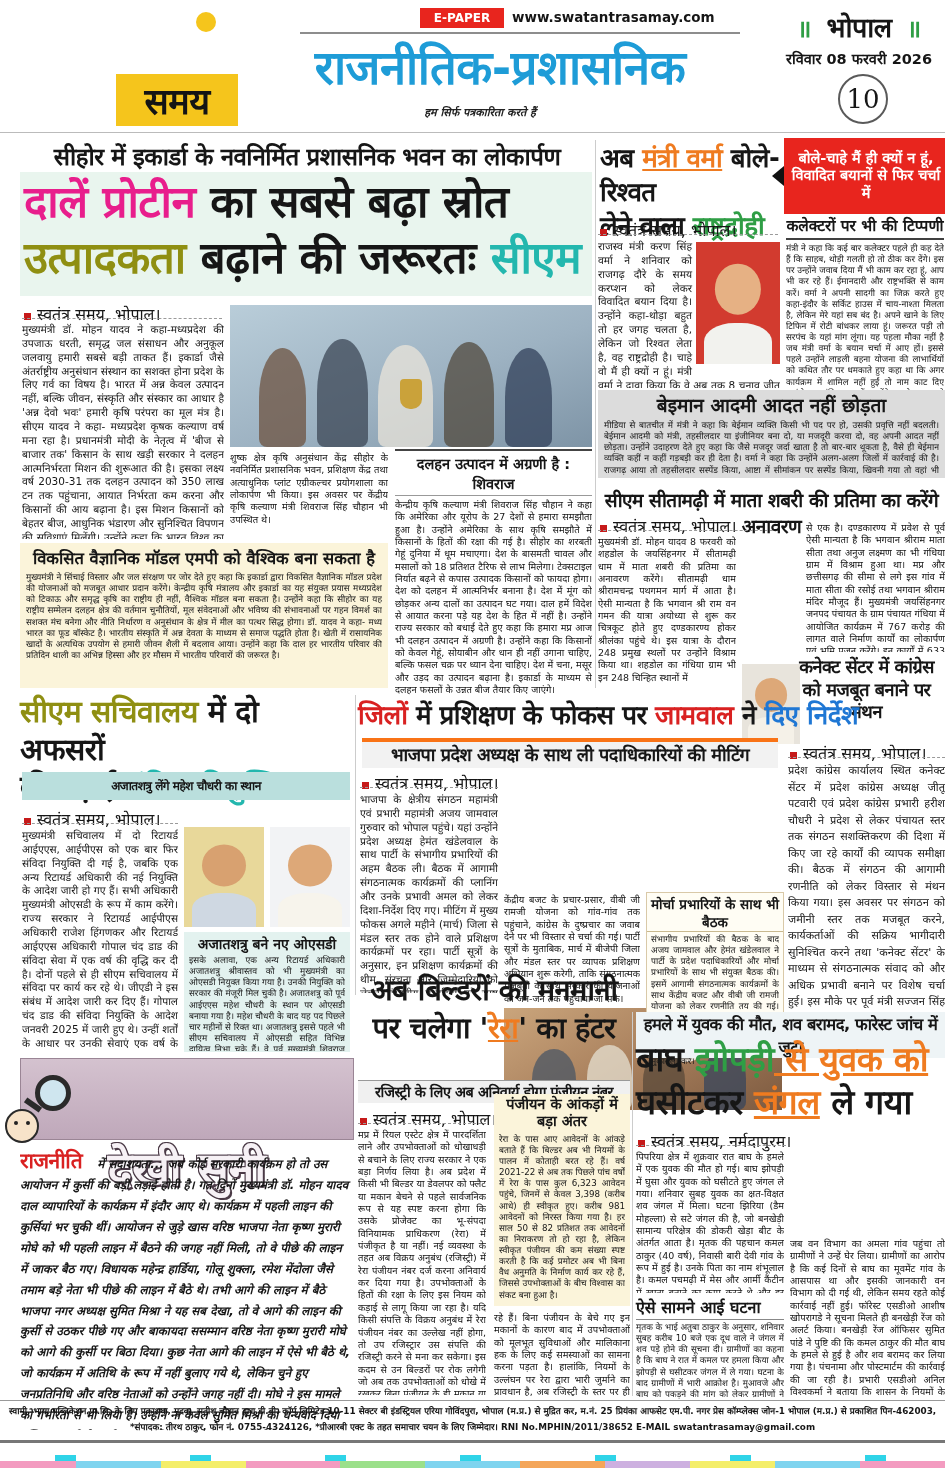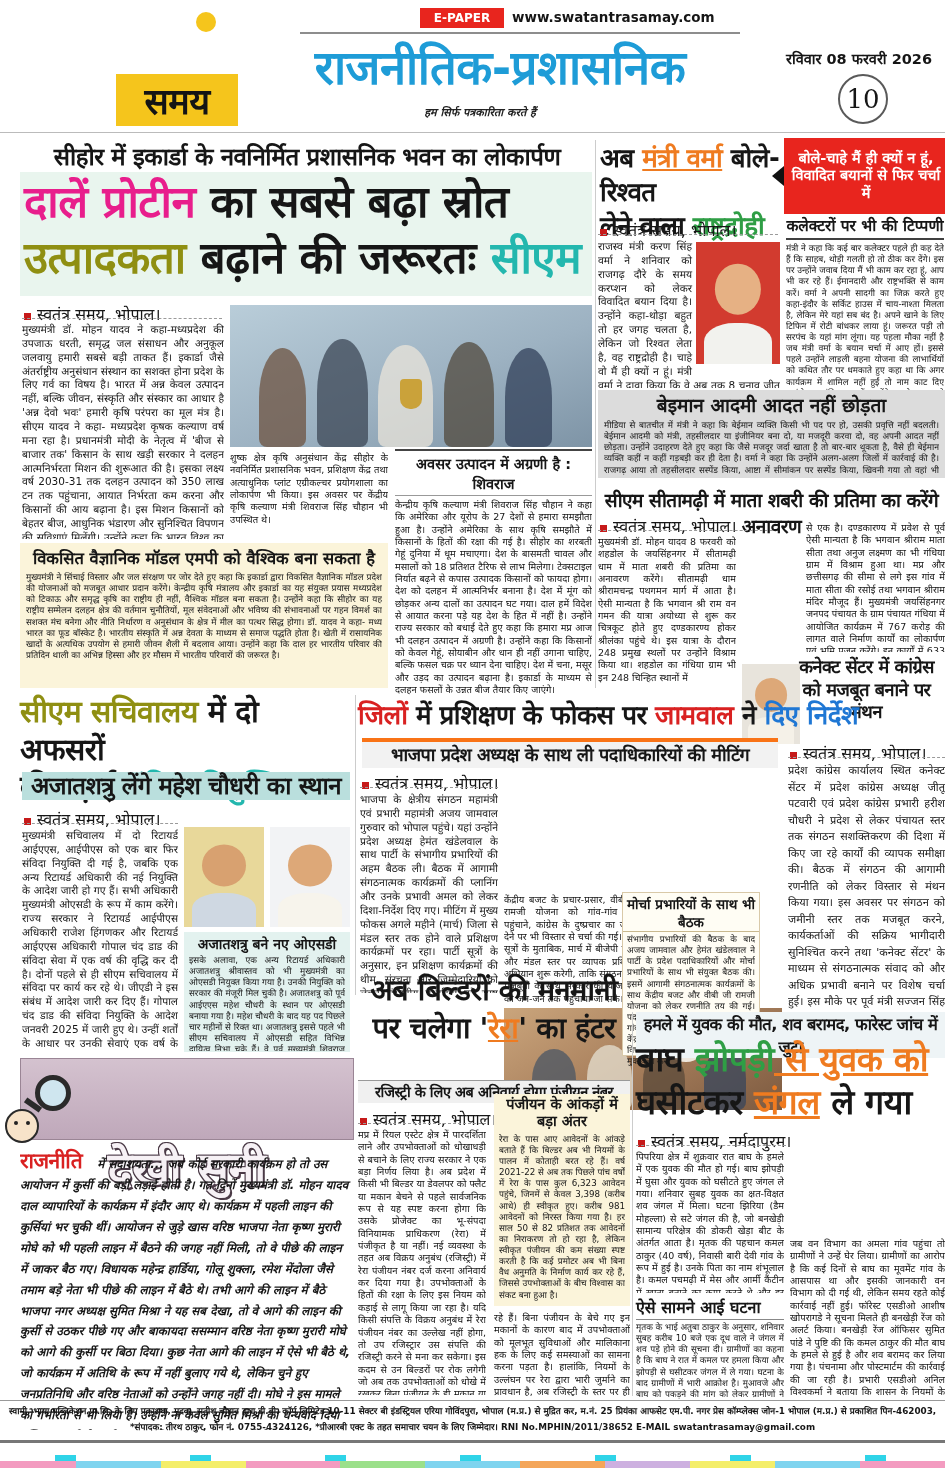--- a/index.html
+++ b/index.html
@@ -60,20 +60,25 @@
     <span>E-PAPER</span>
   </div>
   <div class="abs bold" style="left:512px;top:9px;font-size:13.5px;">www.swatantrasamay.com</div>
   <div class="abs rule" style="left:300px;top:32px;width:440px;height:2px;"></div>
   <div class="abs hl center" style="left:255px;top:34px;width:490px;font-size:47px;color:#1e9cd7;">
     <span>राजनीतिक-प्रशासनिक</span>
   </div>
   <div class="abs center" style="left:355px;top:104px;width:250px;font-size:11px;font-style:italic;font-weight:bold;color:#222;">
     <span>हम सिर्फ पत्रकारिता करते हैं</span>
   </div>
+  <div class="abs" style="left:778px;top:8px;width:162px;text-align:center;">
+    <span class="c-green bold" style="font-size:24px;">॥</span>
+    <span class="hl" style="font-size:27px;margin:0 10px;">भोपाल</span>
+    <span class="c-green bold" style="font-size:24px;">॥</span>
+  </div>
   <div class="abs bold center" style="left:778px;top:48px;width:162px;font-size:14.5px;">रविवार 08 फरवरी 2026</div>
   <div class="abs pgcircle" style="left:838px;top:74px;width:46px;height:46px;line-height:46px;font-size:26px;">
     <span>10</span>
   </div>
   <div class="abs" style="left:0;top:132px;width:945px;height:1px;background:#bbb;"></div>
 </div>
 
 <div>
   <div class="abs hl center" style="left:22px;top:139px;width:570px;font-size:24px;">सीहोर में इकार्डा के नवनिर्मित प्रशासनिक भवन का लोकार्पण</div>
   <div class="abs mint" style="left:20px;top:172px;width:572px;height:124px;">
@@ -88,21 +93,21 @@
   <div class="abs photo" style="left:230px;top:305px;width:362px;height:142px;">
     <div class="fig" style="left:8%;top:30%;width:13%;height:70%;background:#6e5340;"></div>
     <div class="fig" style="left:24%;top:24%;width:14%;height:76%;background:#3c4756;"></div>
     <div class="fig" style="left:41%;top:28%;width:15%;height:72%;background:#e9e4da;"></div>
     <div class="fig" style="left:59%;top:26%;width:14%;height:74%;background:#51493e;"></div>
     <div class="fig" style="left:76%;top:30%;width:13%;height:70%;background:#32405a;"></div>
     <div class="abs" style="left:47%;top:52%;width:22px;height:30px;background:#caa23a;border-radius:4px 4px 10px 10px;"></div>
   </div>
   <div class="abs bt-s clip" style="left:230px;top:452px;width:158px;height:86px;">शुष्क क्षेत्र कृषि अनुसंधान केंद्र सीहोर के नवनिर्मित प्रशासनिक भवन, प्रशिक्षण केंद्र तथा अत्याधुनिक प्लांट एग्रीकल्चर प्रयोगशाला का लोकार्पण भी किया। इस अवसर पर केंद्रीय कृषि कल्याण मंत्री शिवराज सिंह चौहान भी उपस्थित थे।</div>
   <div class="abs" style="left:395px;top:449px;width:197px;height:239px;">
-    <div class="boxtitle" style="font-size:14.5px;border-top:2px solid #444;border-bottom:1px solid #999;padding:2px 0;">अवसर उत्पादन में अग्रणी है : शिवराज</div>
+    <div class="boxtitle" style="font-size:14.5px;border-top:2px solid #444;border-bottom:1px solid #999;padding:2px 0;">दलहन उत्पादन में अग्रणी है : शिवराज</div>
     <div class="bt-s clip" style="height:210px;margin-top:3px;">केन्द्रीय कृषि कल्याण मंत्री शिवराज सिंह चौहान ने कहा कि अमेरिका और यूरोप के 27 देशों से हमारा समझौता हुआ है। उन्होंने अमेरिका के साथ कृषि समझौते में किसानों के हितों की रक्षा की गई है। सीहोर का शरबती गेहूं दुनिया में धूम मचाएगा। देश के बासमती चावल और मसालों को 18 प्रतिशत टैरिफ से लाभ मिलेगा। टेक्सटाइल निर्यात बढ़ने से कपास उत्पादक किसानों को फायदा होगा। देश को दलहन में आत्मनिर्भर बनाना है। देश में मूंग को छोड़कर अन्य दालों का उत्पादन घट गया। दाल हमें विदेश से आयात करना पड़े यह देश के हित में नहीं है। उन्होंने राज्य सरकार को बधाई देते हुए कहा कि हमारा मप्र आज भी दलहन उत्पादन में अग्रणी है। उन्होंने कहा कि किसानों को केवल गेहूं, सोयाबीन और धान ही नहीं उगाना चाहिए, बल्कि फसल चक्र पर ध्यान देना चाहिए। देश में चना, मसूर और उड़द का उत्पादन बढ़ाना है। इकार्डा के माध्यम से दलहन फसलों के उन्नत बीज तैयार किए जाएंगे।</div>
   </div>
   <div class="abs creambox" style="left:20px;top:543px;width:368px;height:145px;">
     <div class="boxtitle" style="font-size:16.5px;padding-top:3px;">विकसित वैज्ञानिक मॉडल एमपी को वैश्विक बना सकता है</div>
     <div class="bt-xs clip" style="margin:3px 6px;height:112px;">मुख्यमंत्री ने सिंचाई विस्तार और जल संरक्षण पर जोर देते हुए कहा कि इकार्डा द्वारा विकसित वैज्ञानिक मॉडल प्रदेश की योजनाओं को मजबूत आधार प्रदान करेंगे। केन्द्रीय कृषि मंत्रालय और इकार्डा का यह संयुक्त प्रयास मध्यप्रदेश को टिकाऊ और समृद्ध कृषि का राष्ट्रीय ही नहीं, वैश्विक मॉडल बना सकता है। उन्होंने कहा कि सीहोर का यह राष्ट्रीय सम्मेलन दलहन क्षेत्र की वर्तमान चुनौतियों, मूल संवेदनाओं और भविष्य की संभावनाओं पर गहन विमर्श का सशक्त मंच बनेगा और नीति निर्धारण व अनुसंधान के क्षेत्र में मील का पत्थर सिद्ध होगा। डॉ. यादव ने कहा- मध्य भारत का फूड बॉस्केट है। भारतीय संस्कृति में अन्न देवता के माध्यम से समाज पद्धति होता है। खेती में रासायनिक खादों के अत्यधिक उपयोग से हमारी जीवन शैली में बदलाव आया। उन्होंने कहा कि दाल हर भारतीय परिवार की प्रतिदिन थाली का अभिन्न हिस्सा और हर मौसम में भारतीय परिवारों की जरूरत है।</div>
   </div>
 </div>
 
 <div>
   <div class="abs" style="left:595px;top:140px;width:1px;height:548px;background:#ccc;"></div>
@@ -151,21 +156,21 @@
   <div class="abs dash" style="left:788px;top:757px;width:157px;"></div>
   <div class="abs clip" style="left:788px;top:763px;width:157px;height:288px;font-size:11px;line-height:1.5;text-align:justify;">प्रदेश कांग्रेस कार्यालय स्थित कनेक्ट सेंटर में प्रदेश कांग्रेस अध्यक्ष जीतू पटवारी एवं प्रदेश कांग्रेस प्रभारी हरीश चौधरी ने प्रदेश से लेकर पंचायत स्तर तक संगठन सशक्तिकरण की दिशा में किए जा रहे कार्यों की व्यापक समीक्षा की। बैठक में संगठन की आगामी रणनीति को लेकर विस्तार से मंथन किया गया। इस अवसर पर संगठन को जमीनी स्तर तक मजबूत करने, कार्यकर्ताओं की सक्रिय भागीदारी सुनिश्चित करने तथा 'कनेक्ट सेंटर' के माध्यम से संगठनात्मक संवाद को और अधिक प्रभावी बनाने पर विशेष चर्चा हुई। इस मौके पर पूर्व मंत्री सज्जन सिंह वर्मा सहित अन्य नेता उपस्थित थे।</div>
 </div>
 
 <div>
   <div class="abs hl" style="left:20px;top:693px;width:332px;font-size:30px;line-height:1.25;">
     <span class="c-olive">सीएम सचिवालय</span><span> में दो अफसरों</span><br>
     <span>की बढ़ाई </span><span class="c-teal">संविदा नियुक्ति</span>
   </div>
   <div class="abs teal-band center" style="left:22px;top:772px;width:328px;height:28px;">
-    <span class="hl" style="font-size:24px;line-height:28px;text-align:center;">अजातशत्रु लेंगे महेश चौधरी का स्थान</span>
+    <span class="hl" style="font-size:12px;line-height:28px;text-align:center;">अजातशत्रु लेंगे महेश चौधरी का स्थान</span>
   </div>
   <div class="abs byline" style="left:24px;top:808px;">स्वतंत्र समय, भोपाल।</div>
   <div class="abs dash" style="left:22px;top:823px;width:156px;"></div>
   <div class="abs bt clip" style="left:22px;top:829px;width:156px;height:222px;">मुख्यमंत्री सचिवालय में दो रिटायर्ड आईएएस, आईपीएस को एक बार फिर संविदा नियुक्ति दी गई है, जबकि एक अन्य रिटायर्ड अधिकारी की नई नियुक्ति के आदेश जारी हो गए हैं। सभी अधिकारी मुख्यमंत्री ओएसडी के रूप में काम करेंगे। राज्य सरकार ने रिटायर्ड आईपीएस अधिकारी राजेश हिंगणकर और रिटायर्ड आईएएस अधिकारी गोपाल चंद डाड की संविदा सेवा में एक वर्ष की वृद्धि कर दी है। दोनों पहले से ही सीएम सचिवालय में संविदा पर कार्य कर रहे थे। जीएडी ने इस संबंध में आदेश जारी कर दिए हैं। गोपाल चंद डाड की संविदा नियुक्ति के आदेश जनवरी 2025 में जारी हुए थे। उन्हीं शर्तों के आधार पर उनकी सेवाएं एक वर्ष के लिए बढ़ाई गई हैं। वे सीएम के ओएसडी के रूप में सिंहस्थ मामलों में सलाहकार की भूमिका निभा रहे हैं। वहीं, रिटायर्ड आईपीएस राजेश हिंगणकर भी संविदा अवधि बढ़ने के साथ मुख्यमंत्री के ओएसडी के रूप में कार्य करते रहेंगे।</div>
   <div class="abs" style="left:184px;top:827px;width:166px;height:100px;">
     <div class="portrait" style="position:absolute;left:0;top:0;width:80px;height:100px;background:#e8d89a;">
       <div class="face" style="background:#d8a170;"></div>
         <div class="torso" style="background:#cfd8e2;"></div>
     </div>
     <div class="portrait" style="position:absolute;left:86px;top:0;width:80px;height:100px;background:#f2f3f5;">
@@ -191,21 +196,21 @@
   <div class="abs dash" style="left:360px;top:787px;width:138px;"></div>
   <div class="abs bt clip" style="left:360px;top:793px;width:138px;height:200px;">भाजपा के क्षेत्रीय संगठन महामंत्री एवं प्रभारी महामंत्री अजय जामवाल गुरुवार को भोपाल पहुंचे। यहां उन्होंने प्रदेश अध्यक्ष हेमंत खंडेलवाल के साथ पार्टी के संभागीय प्रभारियों की अहम बैठक ली। बैठक में आगामी संगठनात्मक कार्यक्रमों की प्लानिंग और उनके प्रभावी अमल को लेकर दिशा-निर्देश दिए गए। मीटिंग में मुख्य फोकस अगले महीने (मार्च) जिला से मंडल स्तर तक होने वाले प्रशिक्षण कार्यक्रमों पर रहा। पार्टी सूत्रों के अनुसार, इन प्रशिक्षण कार्यक्रमों की थीम, संरचना और जिम्मेदारियों को लेकर संभागीय प्रभारियों को स्पष्ट निर्देश दिए गए हैं। प्रदेश भाजपा अध्यक्ष हेमंत खंडेलवाल दो दिन के दिल्ली प्रवास के बाद भोपाल लौटे हैं। दिल्ली में उन्होंने पार्टी के नव नियुक्त राष्ट्रीय अध्यक्ष नितिन नवीन से मुलाकात कर संगठनात्मक कार्यक्रमों और आगामी रणनीति पर चर्चा की थी। इसके बाद अजय जामवाल के भोपाल पहुंचते ही संगठन को गति देने के लिए बैठकें शुरू की गई। बैठक में</div>
   <div class="abs photo" style="left:504px;top:786px;width:278px;height:102px;background:linear-gradient(150deg,#caa57c 0%,#a87f5c 50%,#7c5a40 100%);">
     <div class="abs" style="left:58%;top:12%;width:42px;height:42px;border-radius:50%;background:#f6f3ec;opacity:.9;"></div>
     <div class="fig" style="left:10%;top:40%;width:16%;height:60%;background:#4a5564;"></div>
     <div class="fig" style="left:30%;top:36%;width:16%;height:64%;background:#e6e0d2;"></div>
     <div class="fig" style="left:50%;top:42%;width:15%;height:58%;background:#5a4a3a;"></div>
     <div class="fig" style="left:72%;top:38%;width:15%;height:62%;background:#37455c;"></div>
   </div>
   <div class="abs bt-s clip" style="left:504px;top:894px;width:136px;height:158px;">केंद्रीय बजट के प्रचार-प्रसार, वीबी जी रामजी योजना को गांव-गांव तक पहुंचाने, कांग्रेस के दुष्प्रचार का जवाब देने पर भी विस्तार से चर्चा की गई। पार्टी सूत्रों के मुताबिक, मार्च में बीजेपी जिला और मंडल स्तर पर व्यापक प्रशिक्षण अभियान शुरू करेगी, ताकि संगठनात्मक मजबूती के साथ सरकार की योजनाओं को जन-जन तक पहुंचाया जा सके।</div>
-  <div class="abs" style="left:622px;top:892px;width:136px;height:162px;border:1px solid #d9c9a8;background:#fffdf4;">
+  <div class="abs" style="left:646px;top:892px;width:136px;height:162px;border:1px solid #d9c9a8;background:#fffdf4;">
     <div class="boxtitle" style="font-size:13.5px;padding-top:2px;border-bottom:1px solid #c9b98f;">मोर्चा प्रभारियों के साथ भी बैठक</div>
     <div class="bt-xs clip" style="margin:2px 4px;height:132px;">संभागीय प्रभारियों की बैठक के बाद अजय जामवाल और हेमंत खंडेलवाल ने पार्टी के प्रदेश पदाधिकारियों और मोर्चा प्रभारियों के साथ भी संयुक्त बैठक की। इसमें आगामी संगठनात्मक कार्यक्रमों के साथ केंद्रीय बजट और वीबी जी रामजी योजना को लेकर रणनीति तय की गई। पदाधिकारियों को निर्देश दिए गए कि वे गांवों और कस्बों में जाकर लोगों को केंद्रीय बजट के फायदे समझाएं और विपक्ष के दुष्प्रचार का सक्रिय रूप से मुकाबला करें।</div>
   </div>
 </div>
 
 <div>
   <div class="abs" style="left:20px;top:1058px;width:332px;height:80px;background:linear-gradient(180deg,#d4c2cf 0%,#bfa8ba 100%);border:1px solid #9a8595;">
     <div class="lens abs" style="left:14px;top:16px;"></div>
     <div class="cface abs" style="right:16px;top:14px;"></div>
     <div class="center" style="font-size:46px;font-weight:bold;color:#f6f1f5;line-height:80px;

